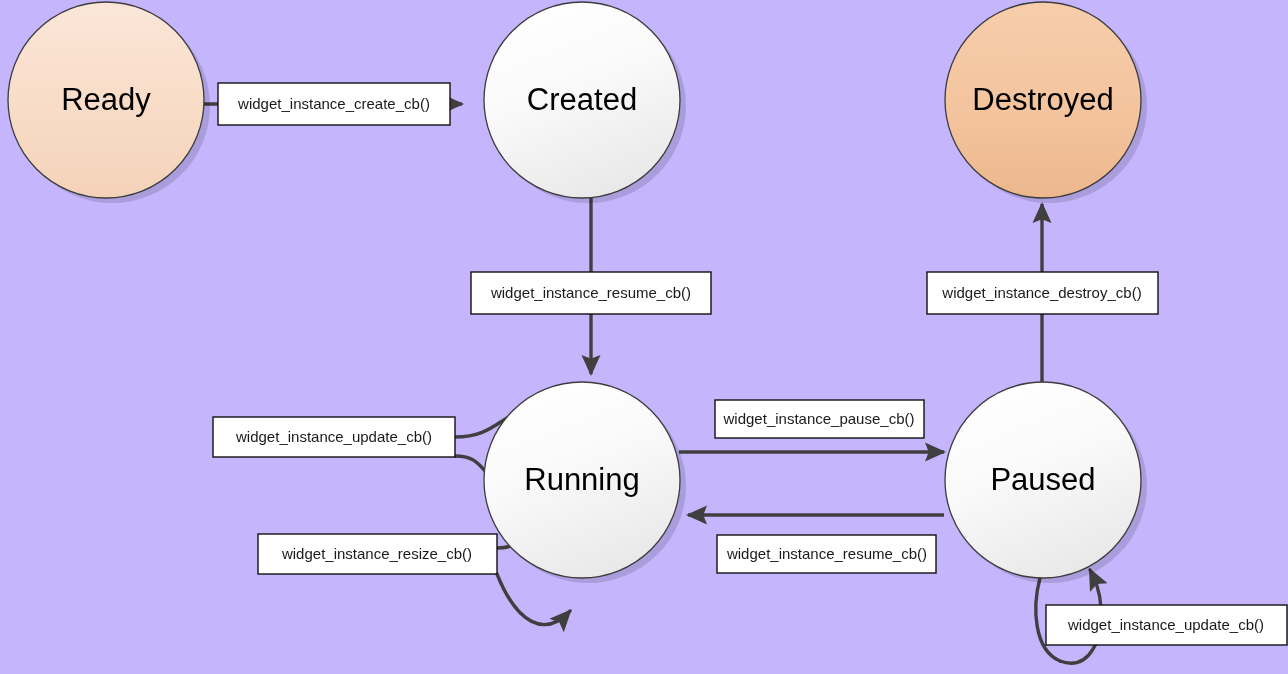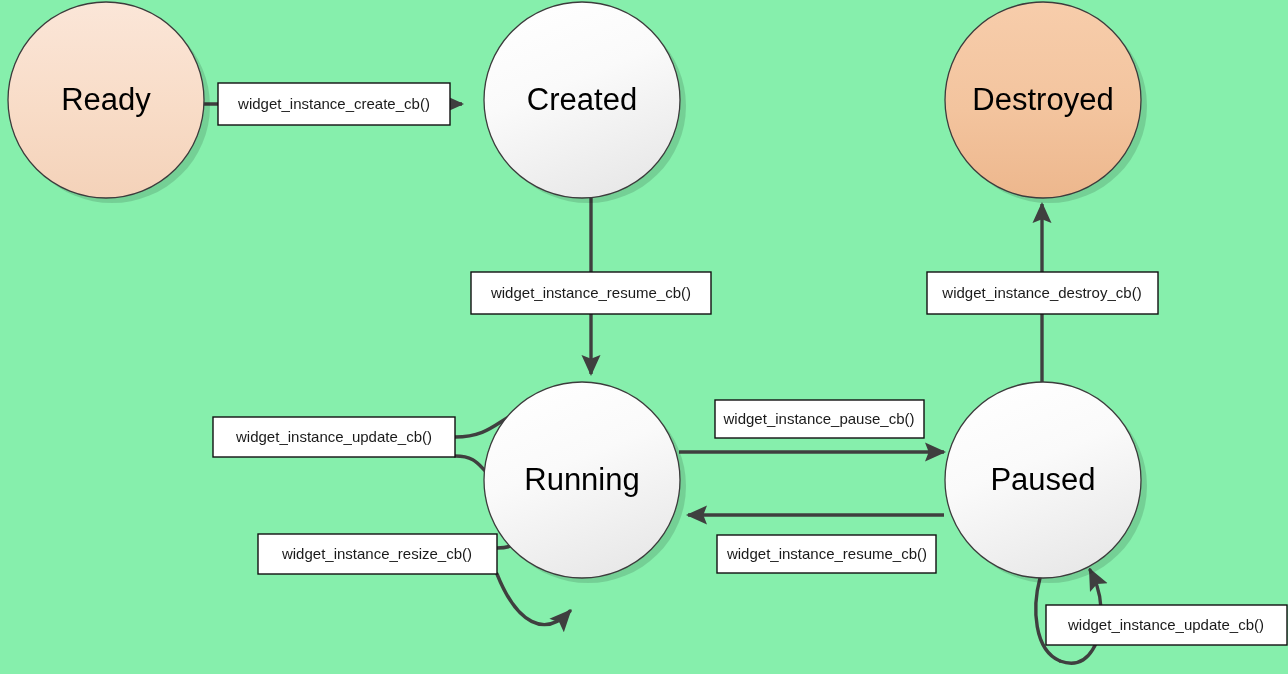--- a/index.html
+++ b/index.html
@@ -10,21 +10,21 @@
   body {
     width: 1288px;
     height: 674px;
     overflow: hidden;
     font-family: "Liberation Sans", sans-serif;
   }
   #diagram-root {
     position: relative;
     width: 1288px;
     height: 674px;
-    background: #86efac;
+    background: #c4b5fd;
   }
   svg.diagram-canvas {
     display: block;
     width: 1288px;
     height: 674px;
   }
   .state-label {
     font-family: "Liberation Sans", sans-serif;
     font-size: 31px;
     fill: #000000;

